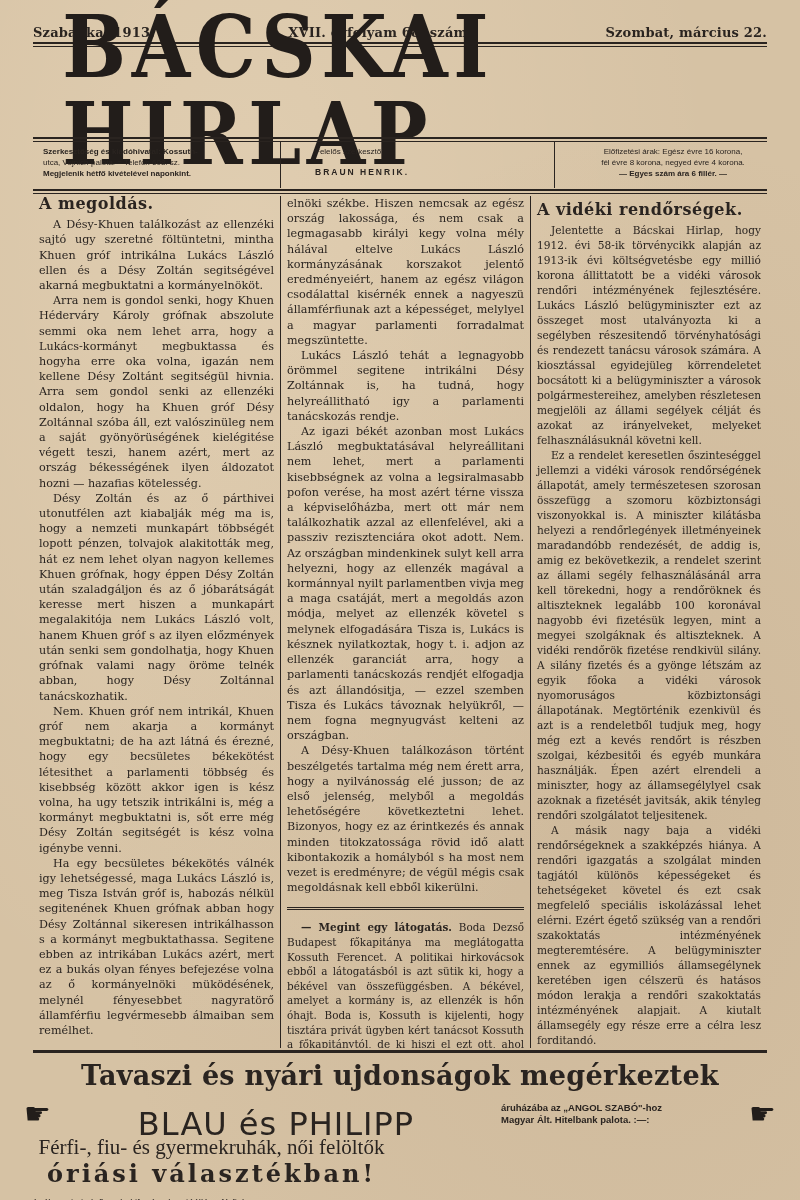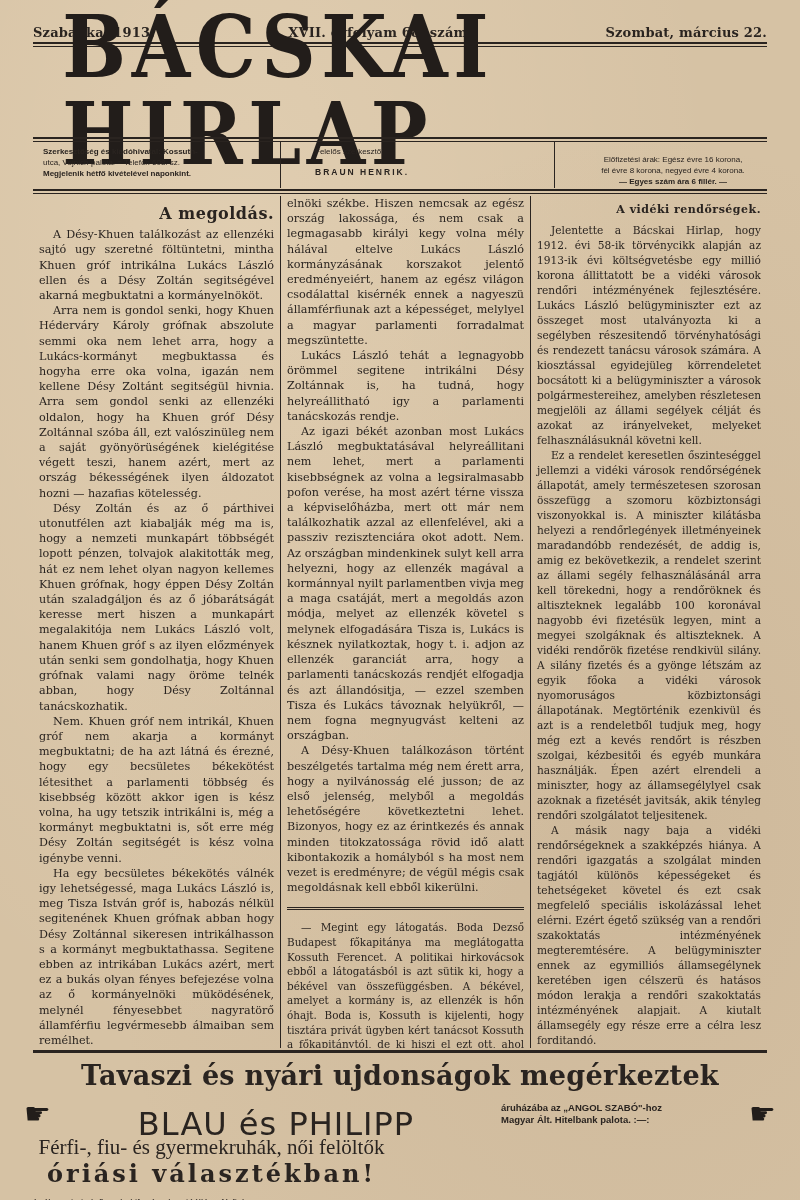--- a/index.html
+++ b/index.html
@@ -36,40 +36,40 @@
     color:#221d1a;
   }
   .masthead span { display:inline-block; transform:scaleX(0.92); }
   .infobar {
     position:absolute; left:33px; right:33px; top:142px; height:46px;
     display:flex; font-size:8px; line-height:11px;gap:24px;
   }
   .infobar .cell { padding:4px 10px; box-sizing:border-box; }
   .infobar .c1 { width:248px; border-right:1px solid #2a2420; font-family:"Liberation Sans", sans-serif; }
   .infobar .c2 { width:250px; border-right:1px solid #2a2420; text-align:left; font-family:"Liberation Sans", sans-serif; }
-  .infobar .c3 { flex:1; text-align:center; font-family:"Liberation Sans", sans-serif;margin-top:8px; }
+  .infobar .c3 { flex:1; text-align:center; font-family:"Liberation Sans", sans-serif; }
   .bold { font-weight:bold; }
   .editor-name { font-weight:bold; letter-spacing:2px; margin-top:10px; font-size:8.5px; }
 
   .columns {
     position:absolute; left:33px; right:33px; top:196px; height:852px;
     display:flex;
   }
   .col { box-sizing:border-box; padding:0 6px; font-size:11.2px; line-height:15.2px; text-align:justify; overflow:hidden; }
   .col1 { width:248px; border-right:1px solid #2a2420; }
   .col2 { width:250px; border-right:1px solid #2a2420; }
   .col3 { flex:1; font-size:10.6px; line-height:15px; }
   .col p { margin:0; text-indent:14px; }
   .headline {
-    text-align:right; font-weight:bold; font-family:"DejaVu Serif", serif;
-    font-size:16px; margin:10px 0 6px 0; letter-spacing:0.5px;
+    text-align:left; font-weight:bold; font-family:"DejaVu Serif", serif;
+    font-size:16px; margin:0 0 6px 0; letter-spacing:0.5px;
   }
-  .headline.big { font-size:11px; margin-top:6px; }
+  .headline.big { font-size:16px; margin-top:6px; }
   .divider { border-top:3px double #2a2420; margin:12px 0 10px 0; }
-  .news-lead { font-weight:normal; }
+  .news-lead { font-weight:bold; }
   .col2 .news p { font-size:10.4px; line-height:14.6px; }
 
   .ad-rule {
     position:absolute; left:33px; right:33px; top:1050px; border-top:3px solid #2a2420;
   }
   .ad1 {
     position:absolute; left:33px; right:33px; top:1058px; height:36px;
     font-family:"DejaVu Serif", serif; font-weight:bold; font-size:27px;
     text-align:center; letter-spacing:0.3px; line-height:36px;
   }

